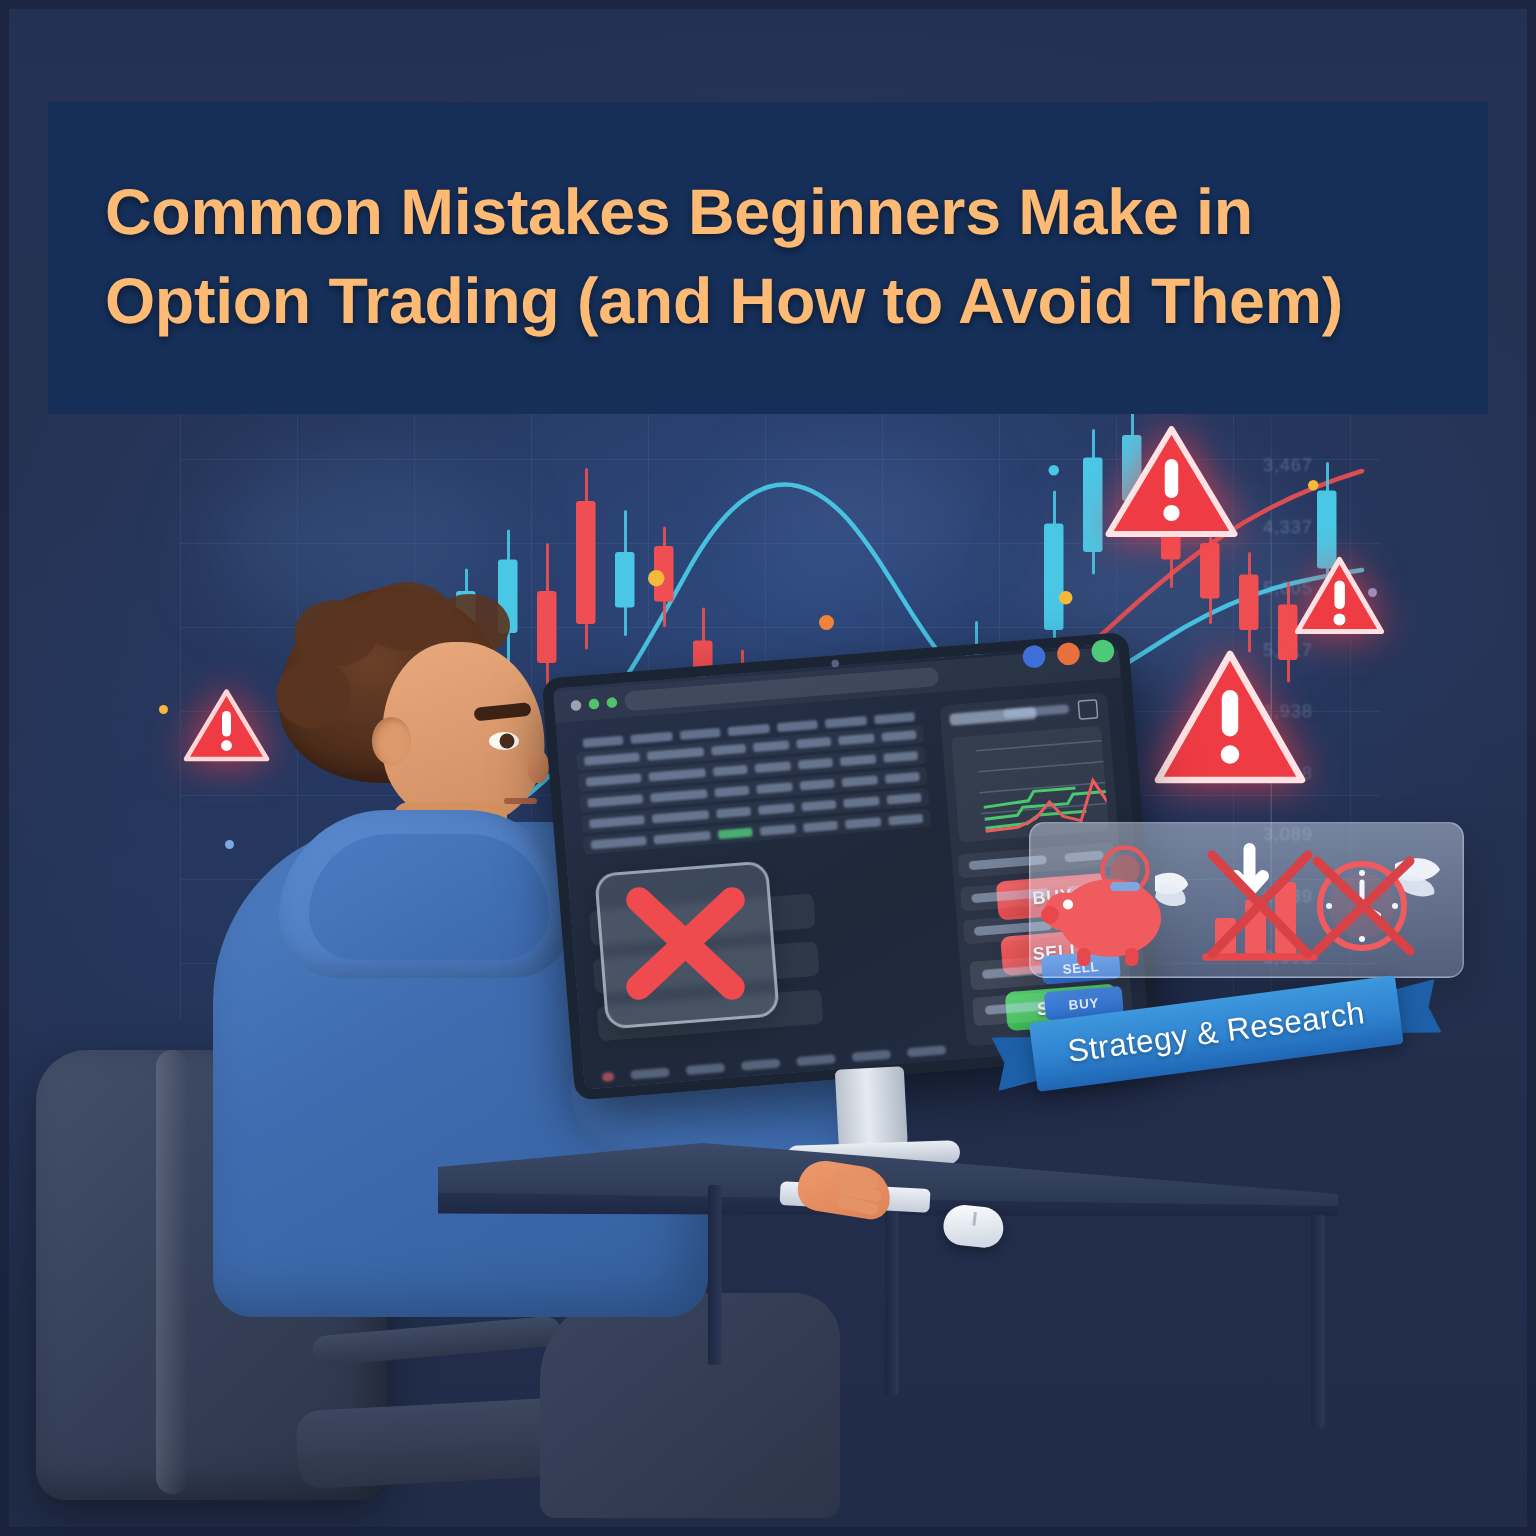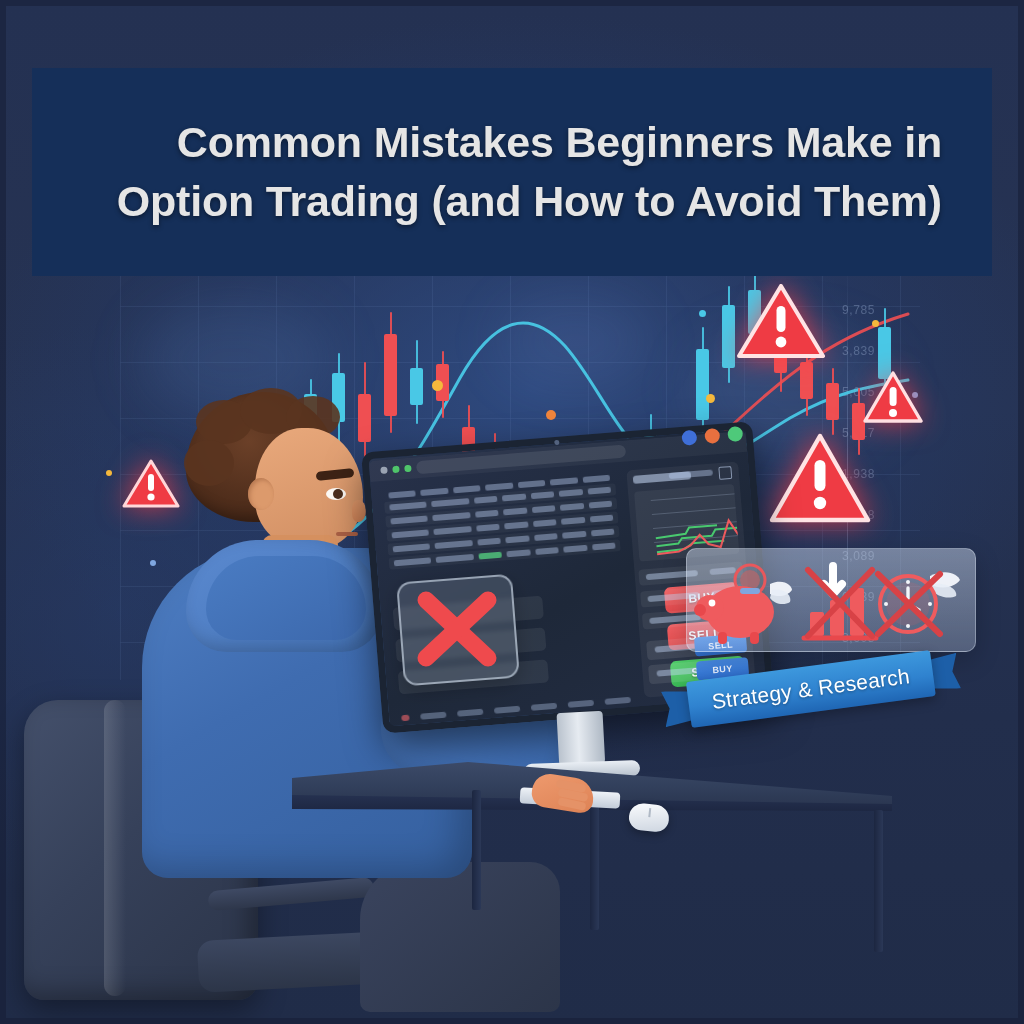--- a/index.html
+++ b/index.html
@@ -191,21 +191,21 @@
     display:flex;align-items:center;justify-content:center;}
   .ribbon .body span{color:#fff;font-size:21px;font-weight:400;letter-spacing:.3px;
     text-shadow:0 1px 3px rgba(0,0,0,.35);}
   .ribbon .tail{position:absolute;top:8px;width:40px;height:36px;background:#1d5fa8;}
   .ribbon .tail.l{left:0;clip-path:polygon(0 0,100% 14%,100% 86%,0 100%,16% 50%);}
   .ribbon .tail.r{right:0;clip-path:polygon(0 14%,100% 0,84% 50%,100% 100%,0 86%);}
 
   
   #titlebanner{position:absolute;left:32px;top:68px;width:960px;height:208px;
     background:#152f59;display:flex;align-items:center;justify-content:center;}
-  #titlebanner h1{margin:16px;color:#e5e5e5;text-align:right;font-size:43px;line-height:1.38;
+  #titlebanner h1{margin:4px;color:#fdba74;text-align:left;font-size:43px;line-height:1.38;
     font-weight:700;letter-spacing:-.2px;text-shadow:0 2px 5px rgba(0,0,0,.45);
     font-family:"Liberation Sans",sans-serif;padding:0 34px;}
 
   .frame-edge{position:absolute;inset:0;pointer-events:none;
     box-shadow:inset 0 0 0 6px rgba(22,30,52,.55);}
 </style>
 </head>
 <body>
 
 <div id="stage">
@@ -213,22 +213,22 @@
   <div class="bg-vignette"></div>
   <div class="bg-grid"></div>
 
   <div class="blob" style="left:140px;top:300px;width:190px;height:120px;background:rgba(96,132,196,.18);"></div>
   <div class="blob" style="left:690px;top:330px;width:200px;height:120px;background:rgba(110,140,200,.16);"></div>
   <div class="blob" style="left:500px;top:296px;width:150px;height:90px;background:rgba(120,150,210,.12);"></div>
 
   <div class="ladder-line"></div>
   <div class="ladder">
     <div>6,009</div>
-    <div>9,785</div>
-    <div>3,839</div>
+    <div>3,467</div>
+    <div>4,337</div>
     <div>5,605</div>
     <div>5,817</div>
     <div>1,938</div>
     <div>3,468</div>
     <div>3,089</div>
     <div>0,039</div>
     <div>3,608</div>
   </div>
 
   <div id="candles">

